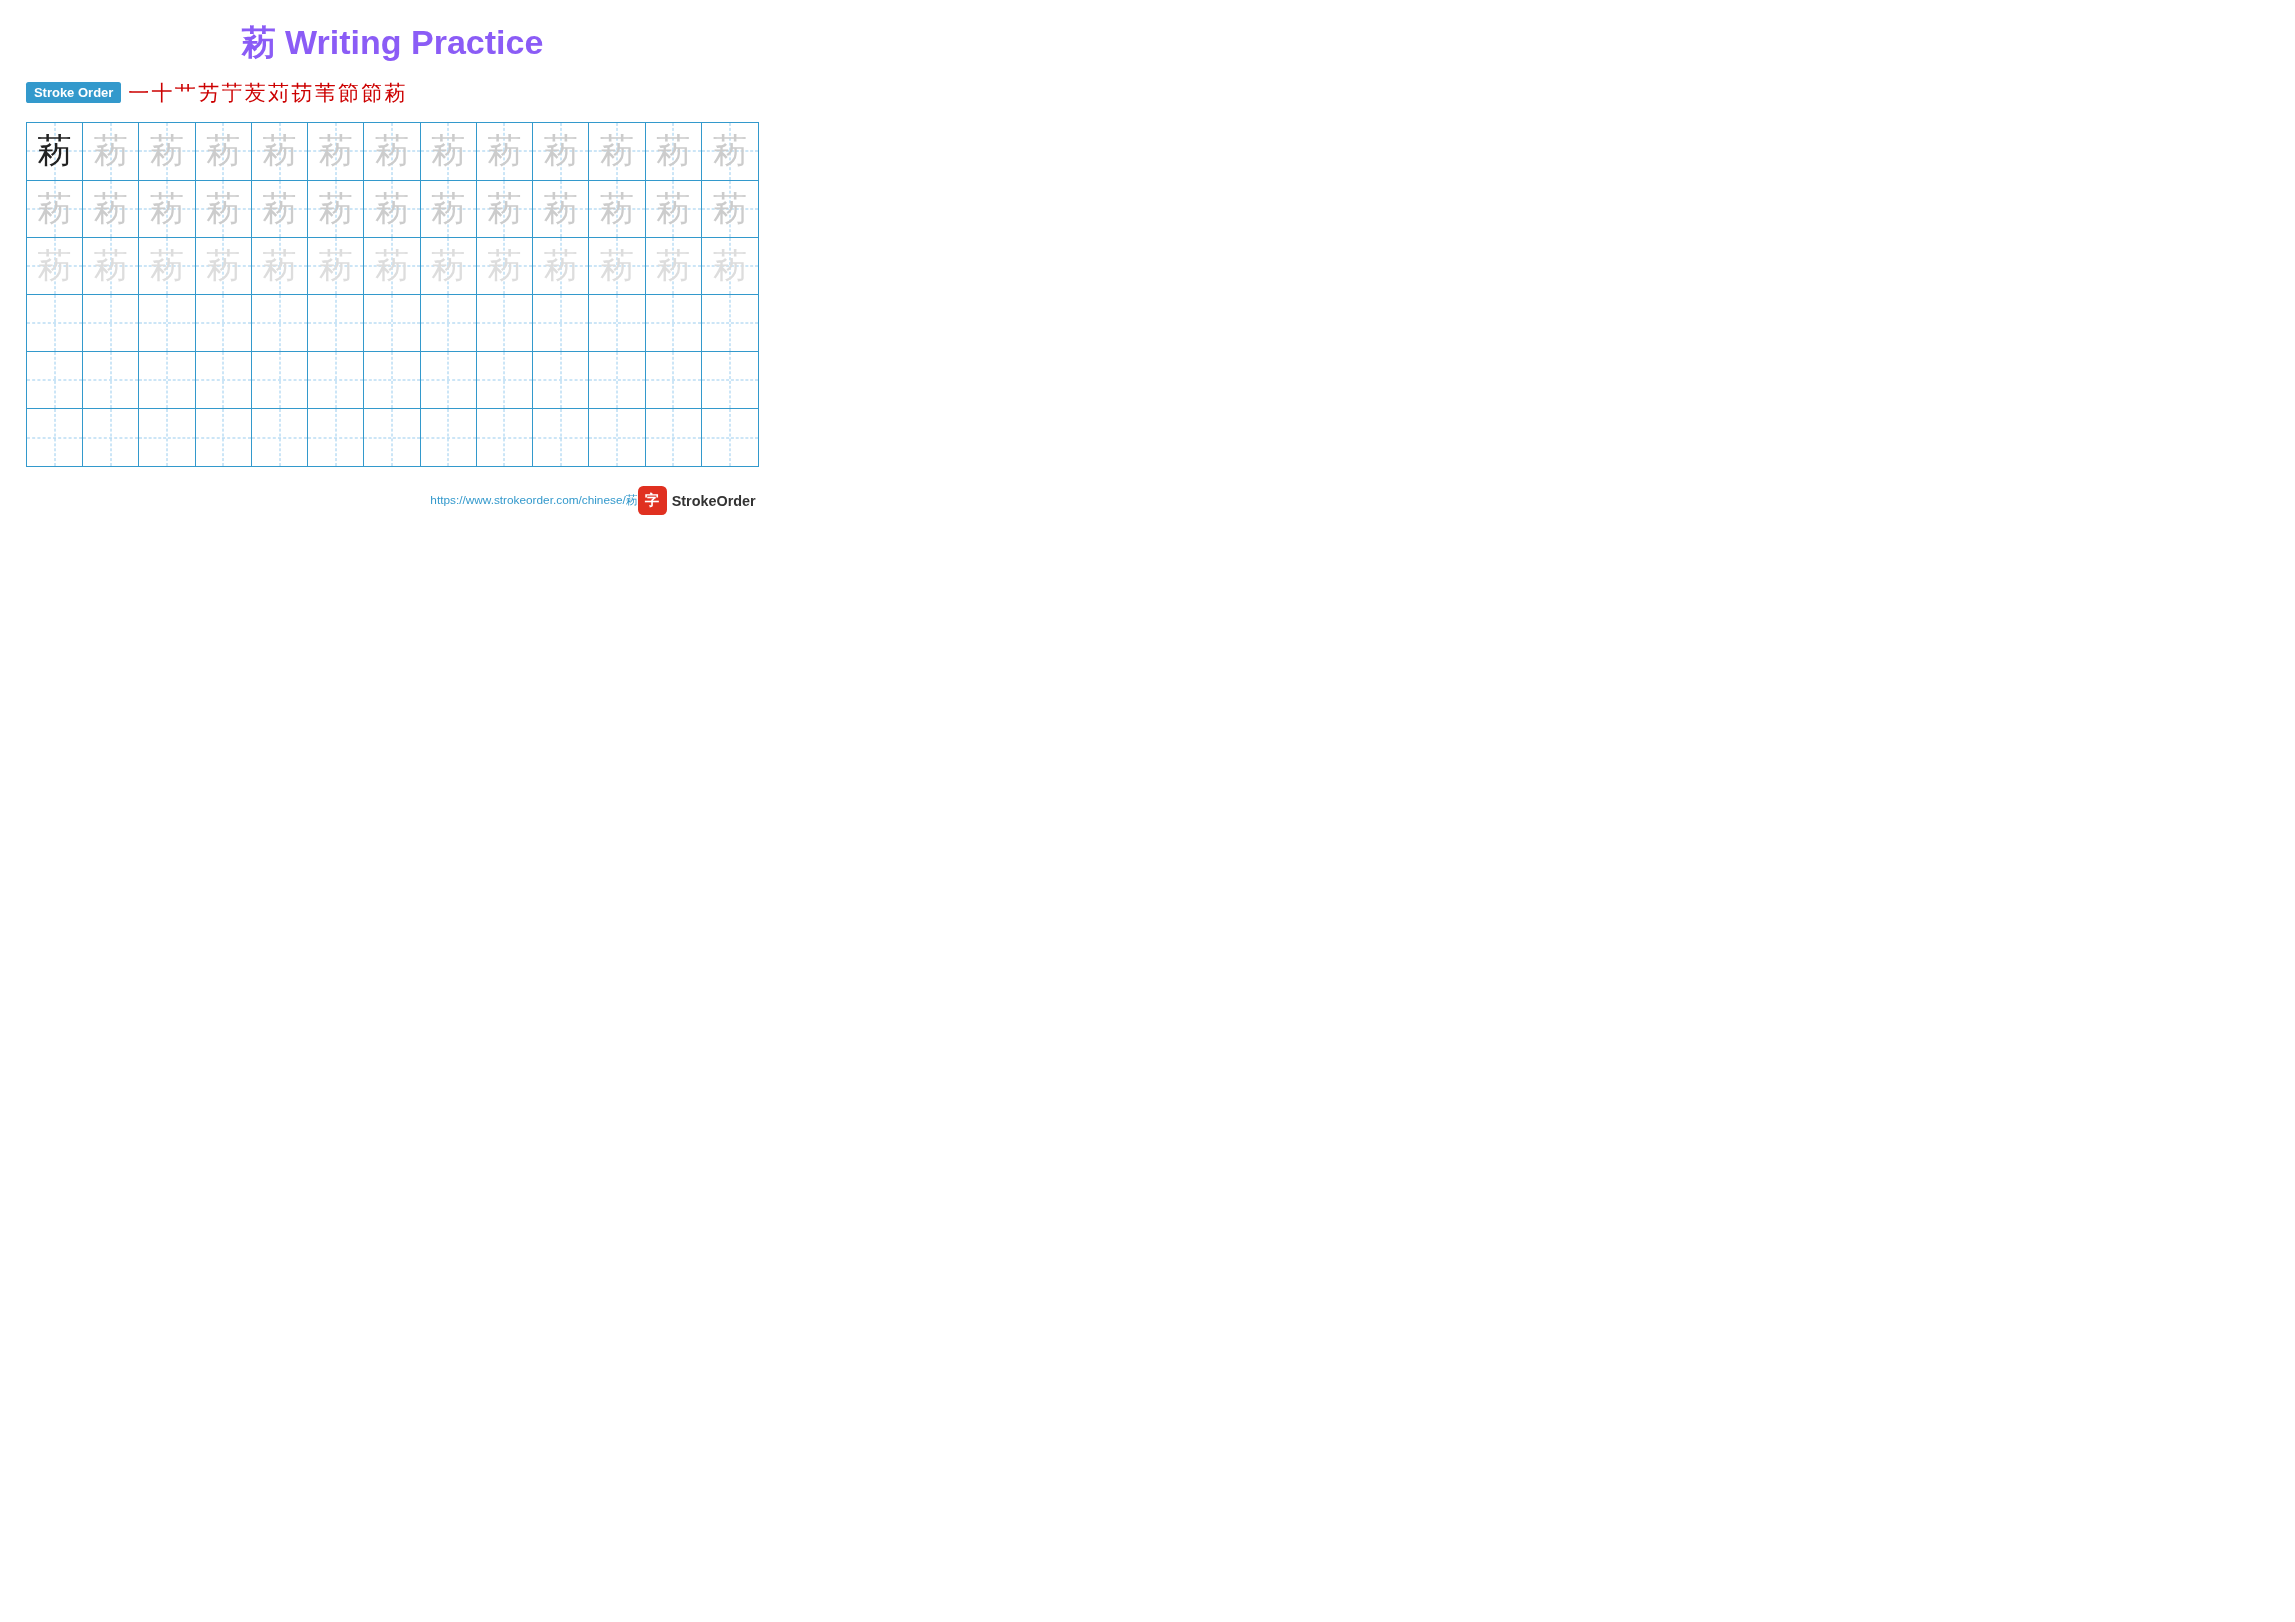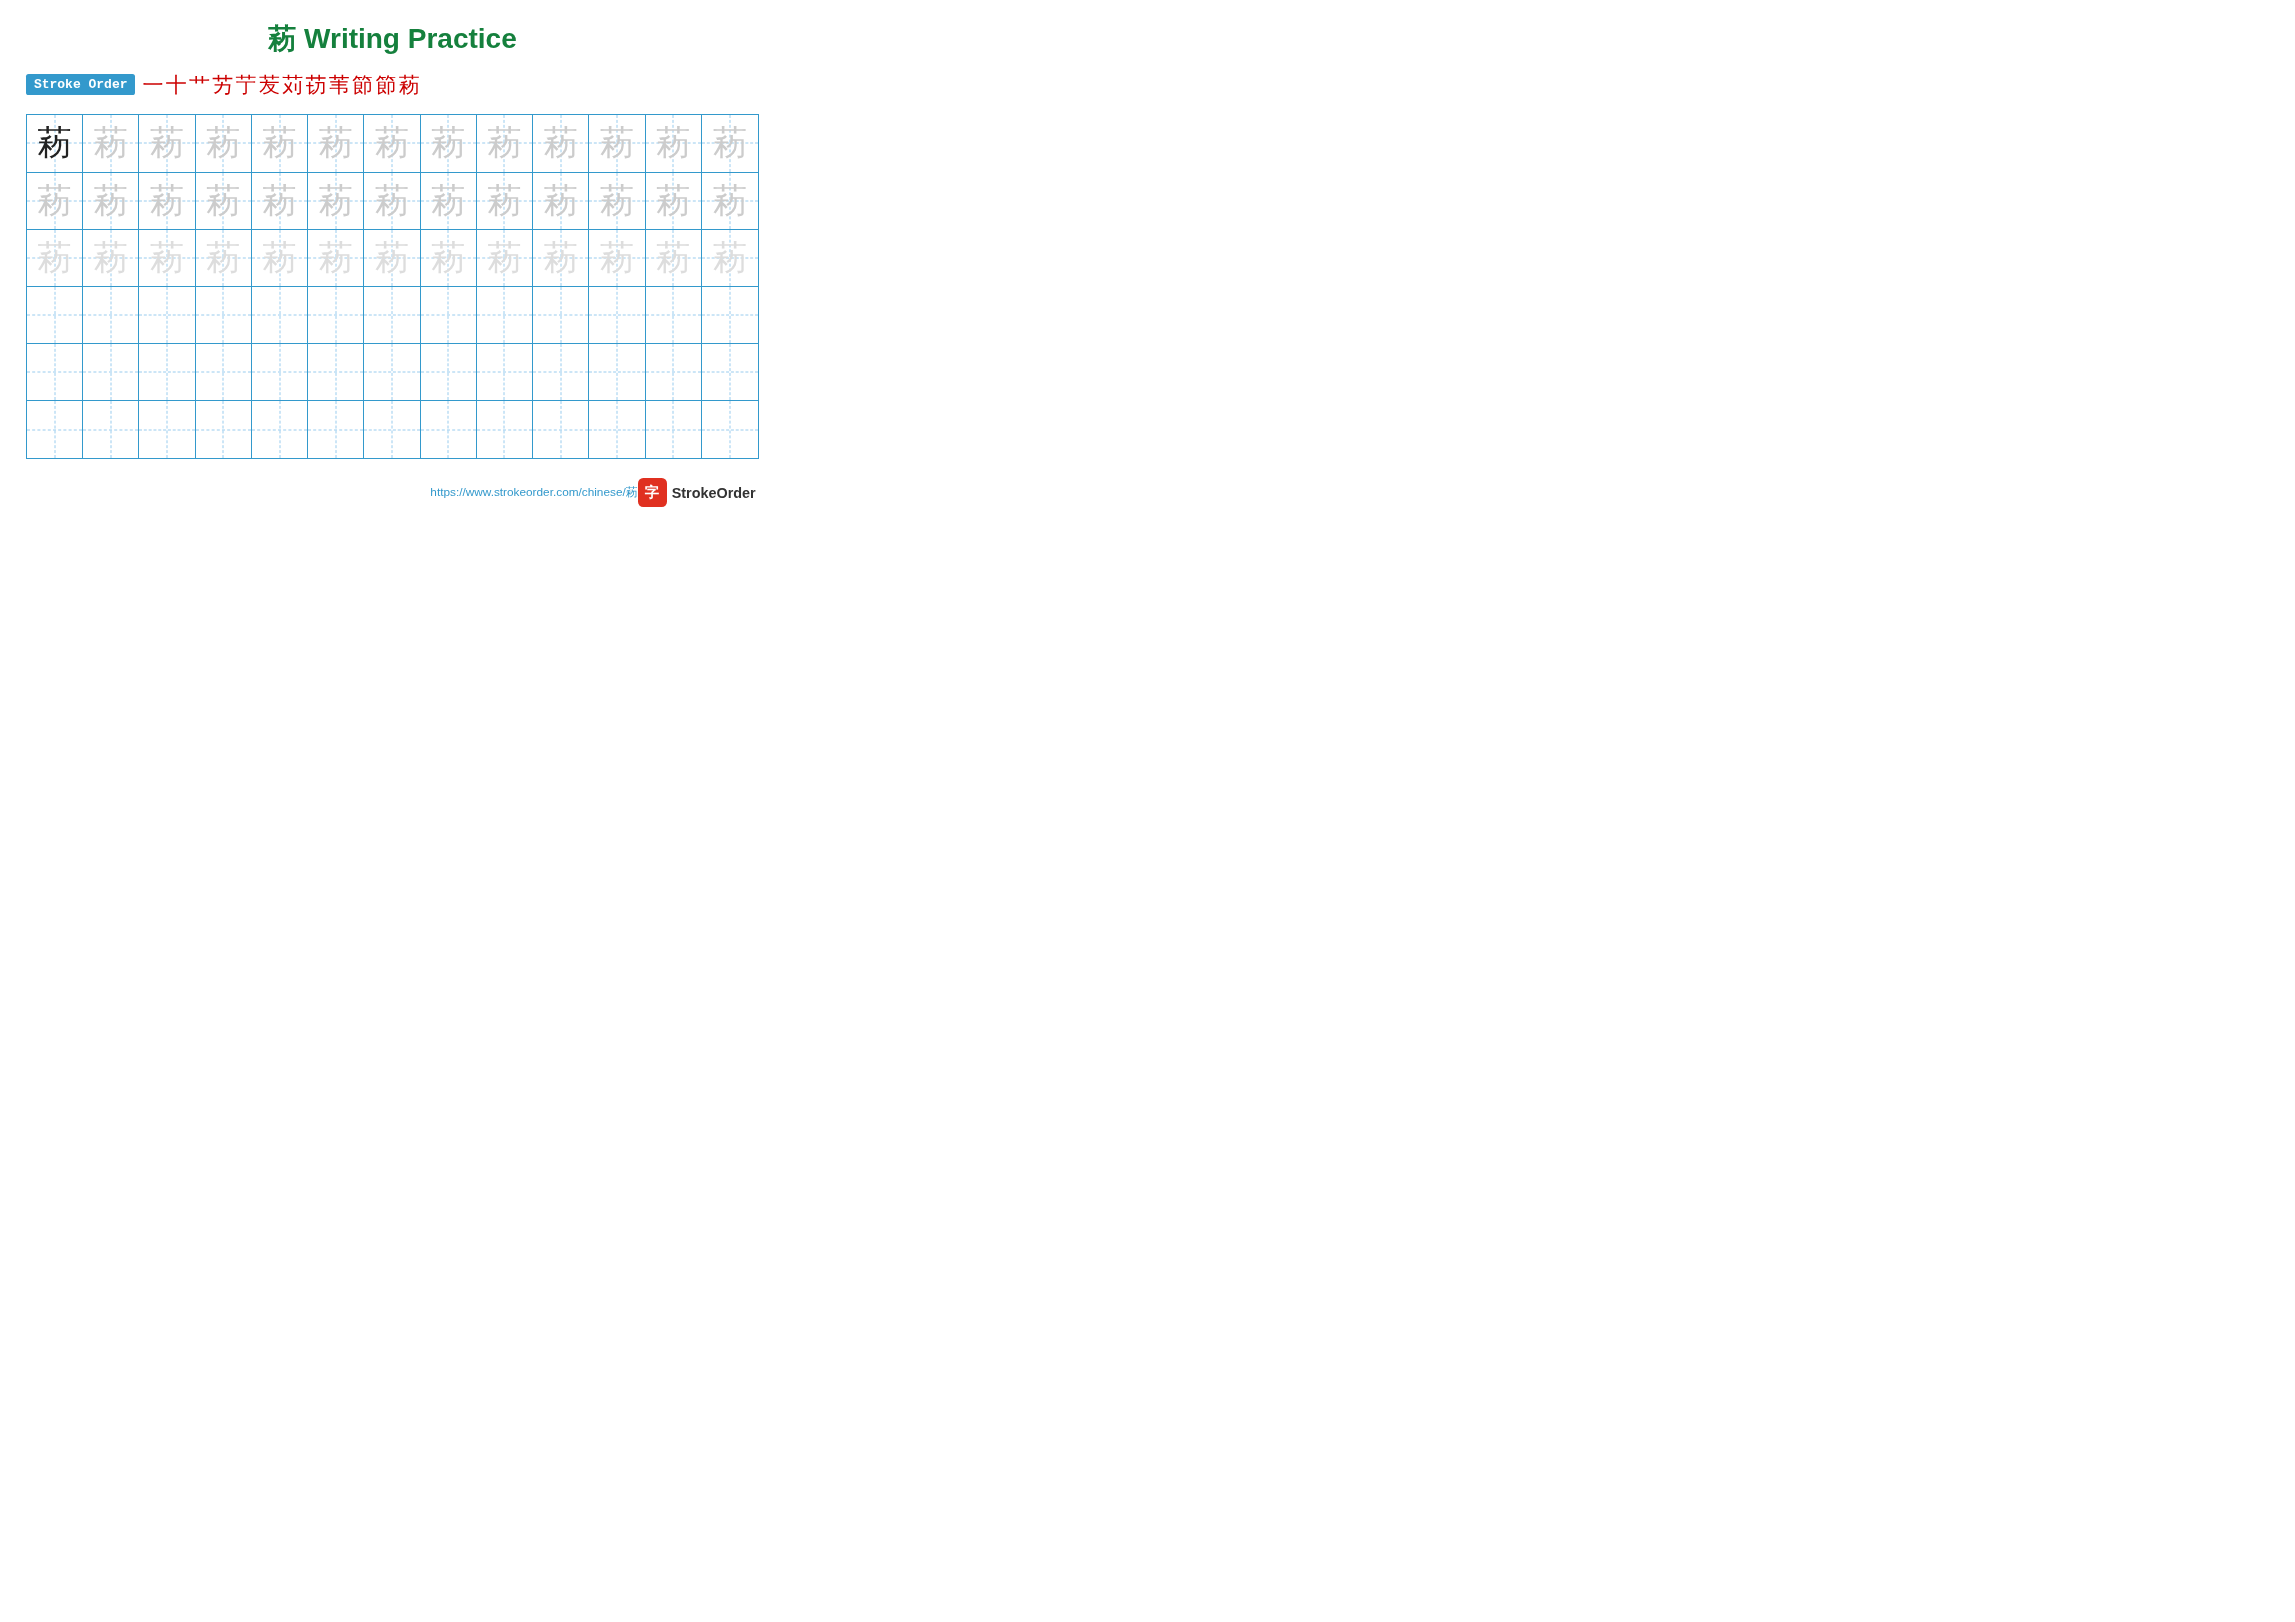--- a/index.html
+++ b/index.html
@@ -8,42 +8,42 @@
       font-family: serif;
       width: 785px;
       min-height: 556px;
       padding: 19.6px 26px;
       position: relative;
     }
 
     
     .title {
       text-align: center;
-      font-size: 28px;
+      font-size: 34px;
       font-weight: bold;
-      color: #15803d;
+      color: #8b5cf6;
       margin-bottom: 13px;
       font-family: sans-serif;
     }
 
     
     .stroke-order-row {
       display: flex;
       align-items: center;
       margin-bottom: 15.7px;
       gap: 6.5px;
     }
     .stroke-order-badge {
       background: #3399cc;
       color: #fff;
       font-size: 13px;
       font-weight: bold;
       padding: 3.3px 7.9px;
       border-radius: 2.6px;
-      font-family: Liberation Mono, monospace;
+      font-family: Liberation Sans, sans-serif;
       white-space: nowrap;
     }
     .stroke-chars {
       display: flex;
       align-items: center;
       gap: 1.3px;
       font-size: 21px;
       color: #cc0000;
       font-family: serif;
     }

